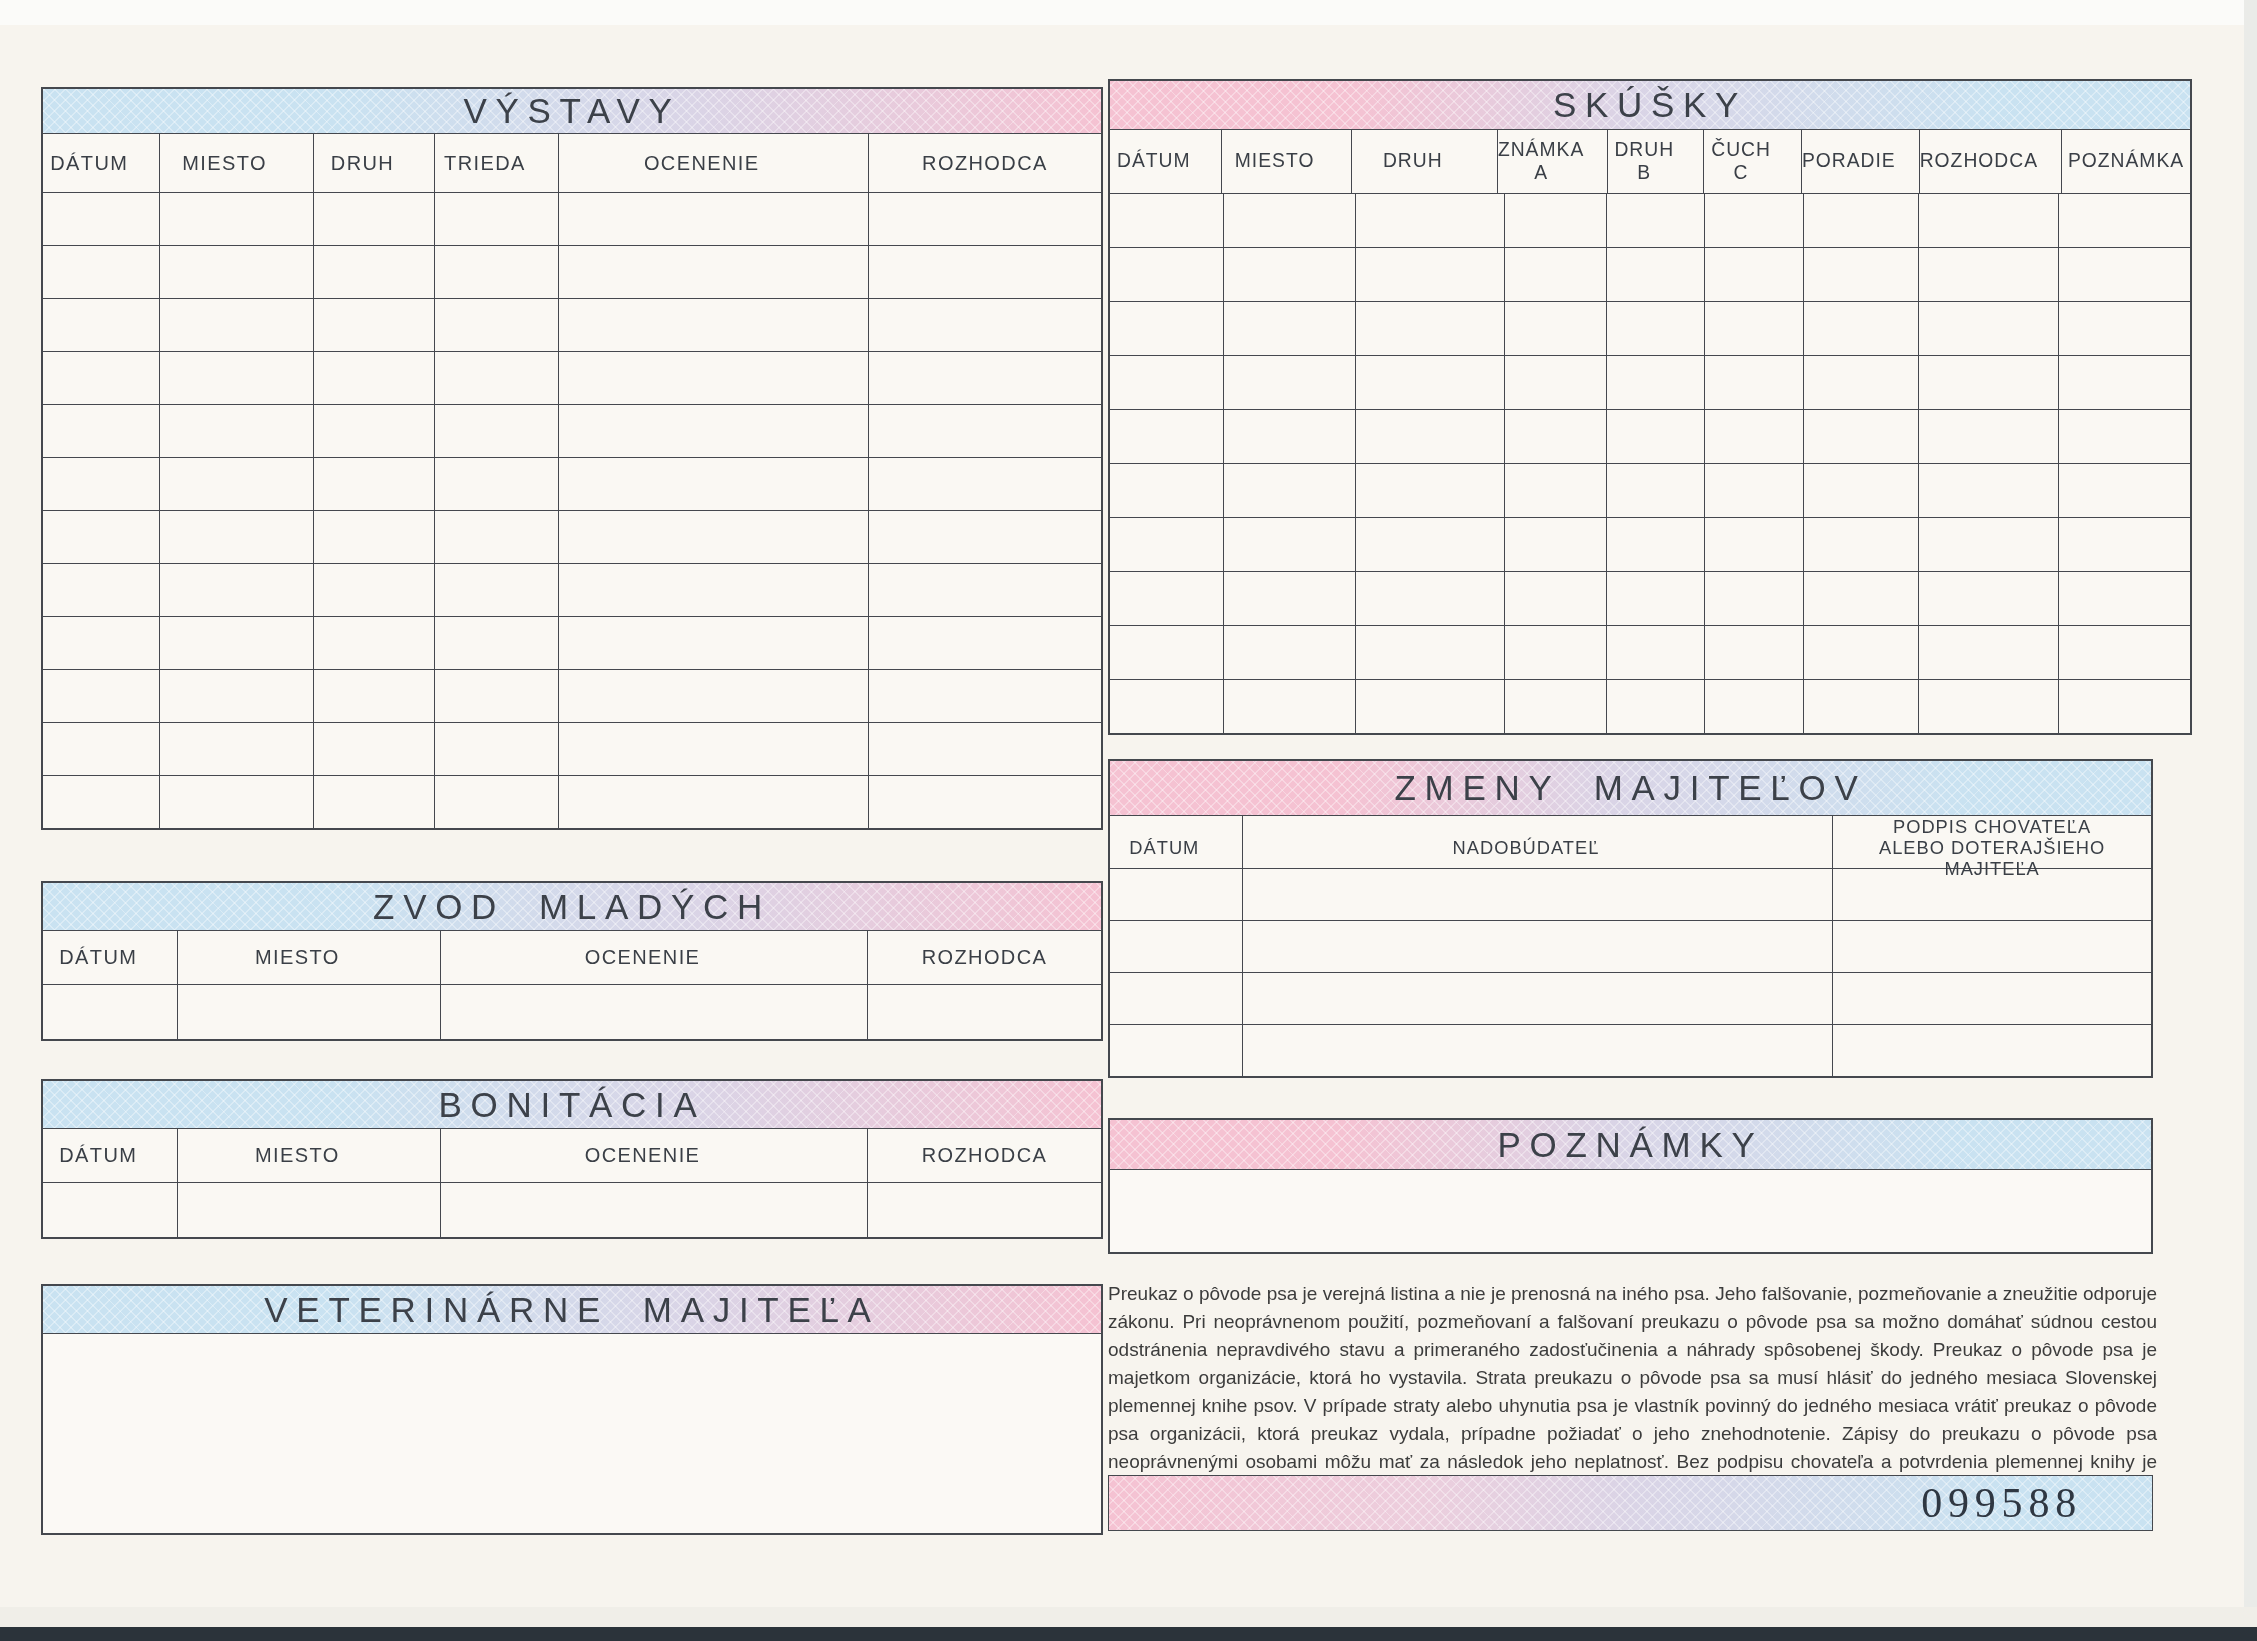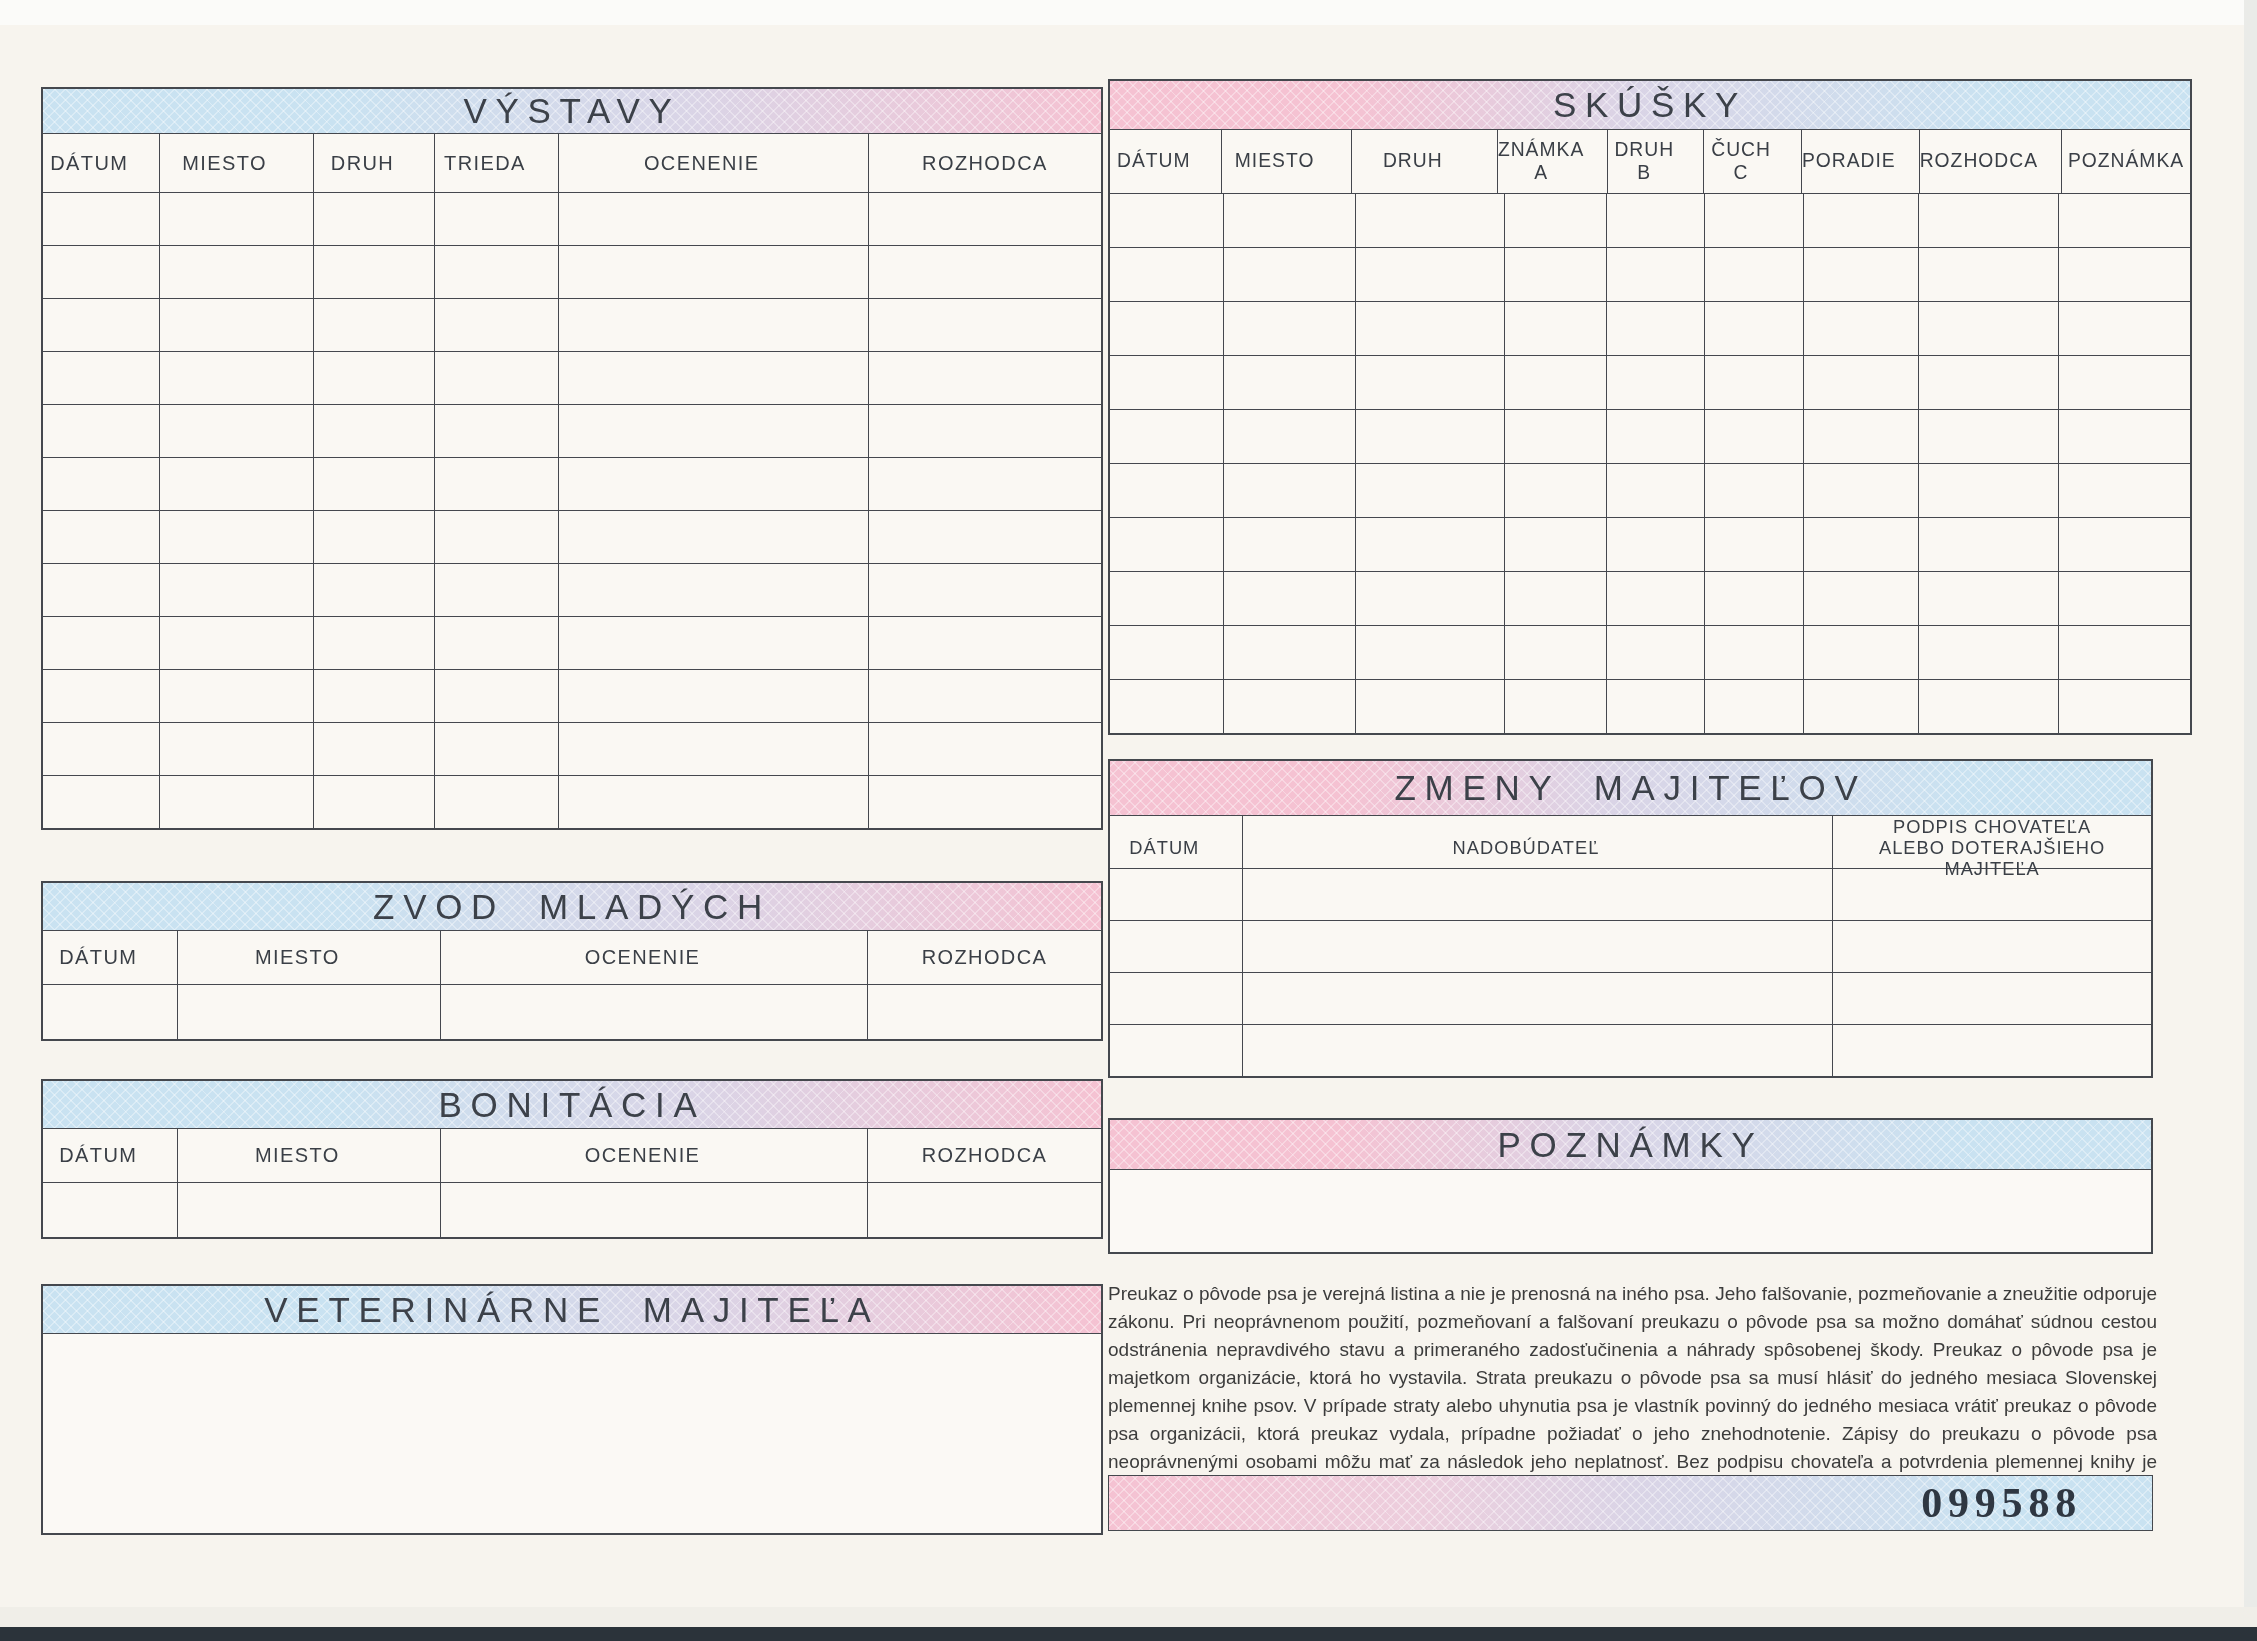--- a/index.html
+++ b/index.html
@@ -108,21 +108,21 @@
   }
   #serial.bandlike{background:linear-gradient(90deg,var(--pink) 0%,#eccedd 30%,var(--lav) 50%,var(--blue) 85%,var(--blue) 100%);}
   #serial::after{
     content:"";position:absolute;inset:0;pointer-events:none;
     background:
       repeating-linear-gradient(45deg, rgba(255,255,255,.33) 0 1.4px, transparent 1.4px 7.7px),
       repeating-linear-gradient(-45deg, rgba(255,255,255,.33) 0 1.4px, transparent 1.4px 7.7px);
   }
   .serial-number{
     position:relative;z-index:1;margin-right:70px;
-    font-family:"Liberation Serif", serif;font-weight:700;
+    font-family:"Liberation Serif", serif;font-weight:400;
     font-size:42px;letter-spacing:5.8px;color:#2f3742;
   }
 </style>
 </head>
 <body>
 
 <div class="edge-top"></div>
 <div class="edge-right"></div>
 <div class="edge-bottom-light"></div>
 <div class="edge-bottom-dark"></div>

